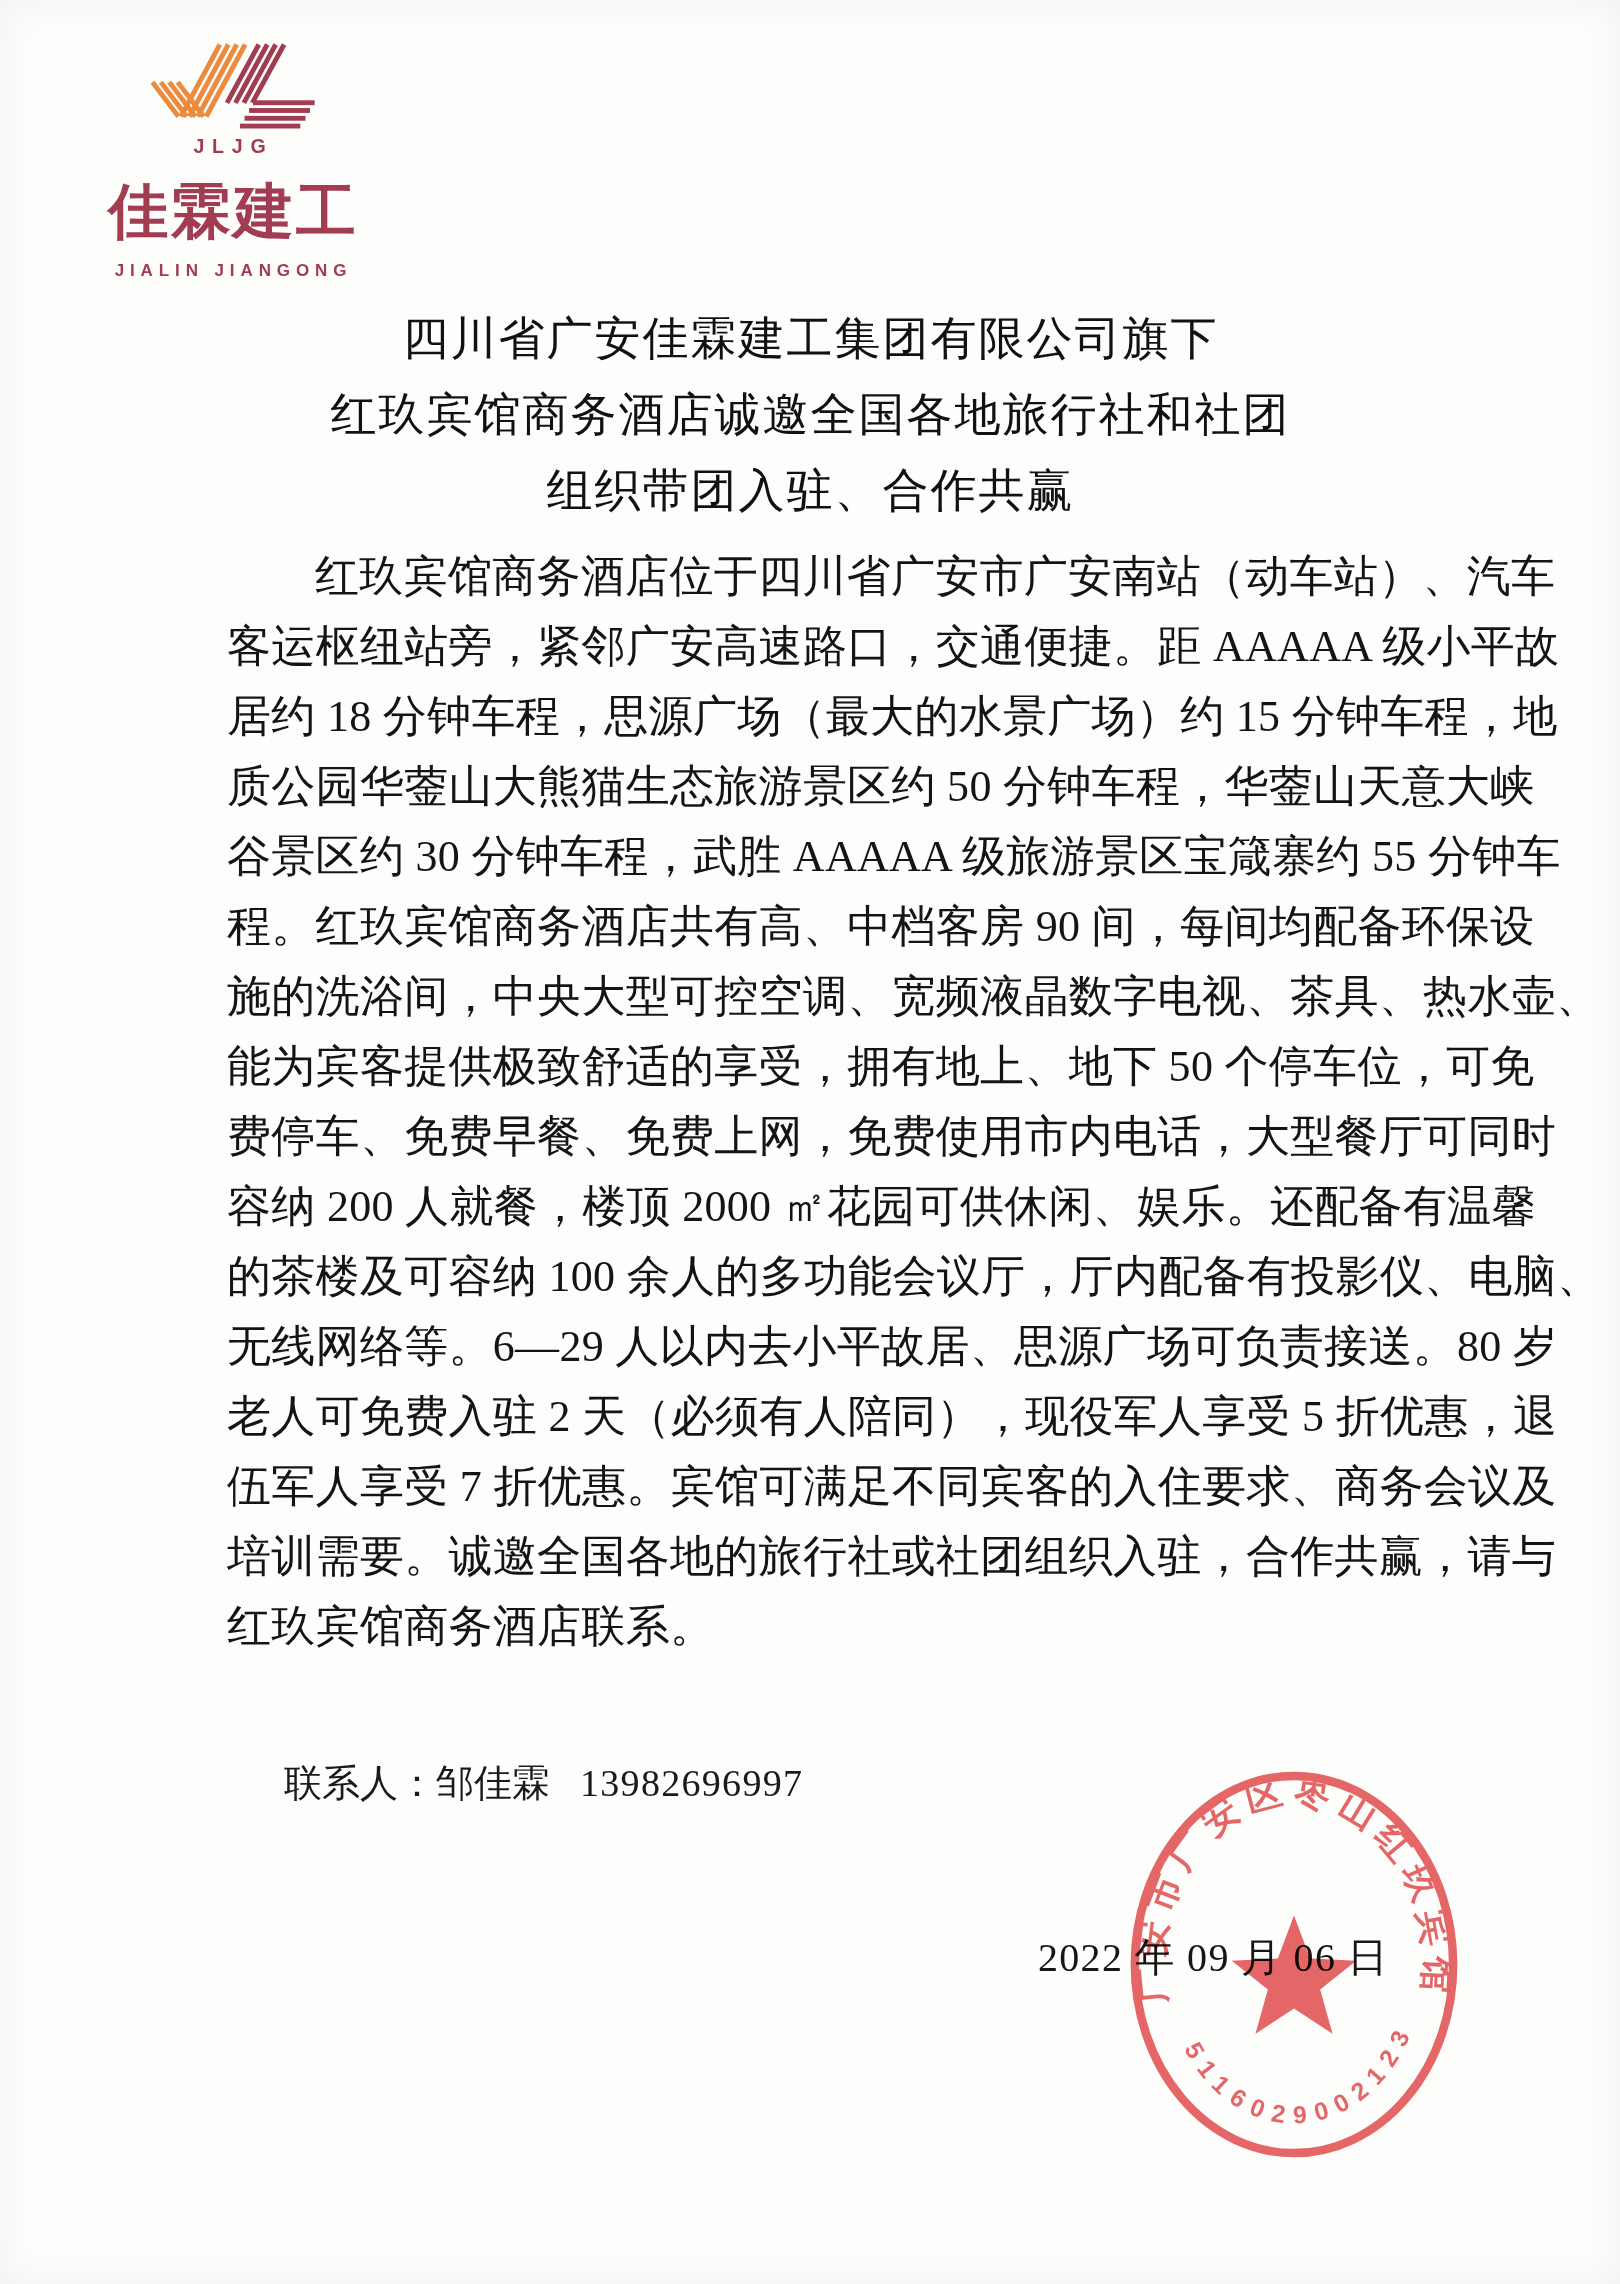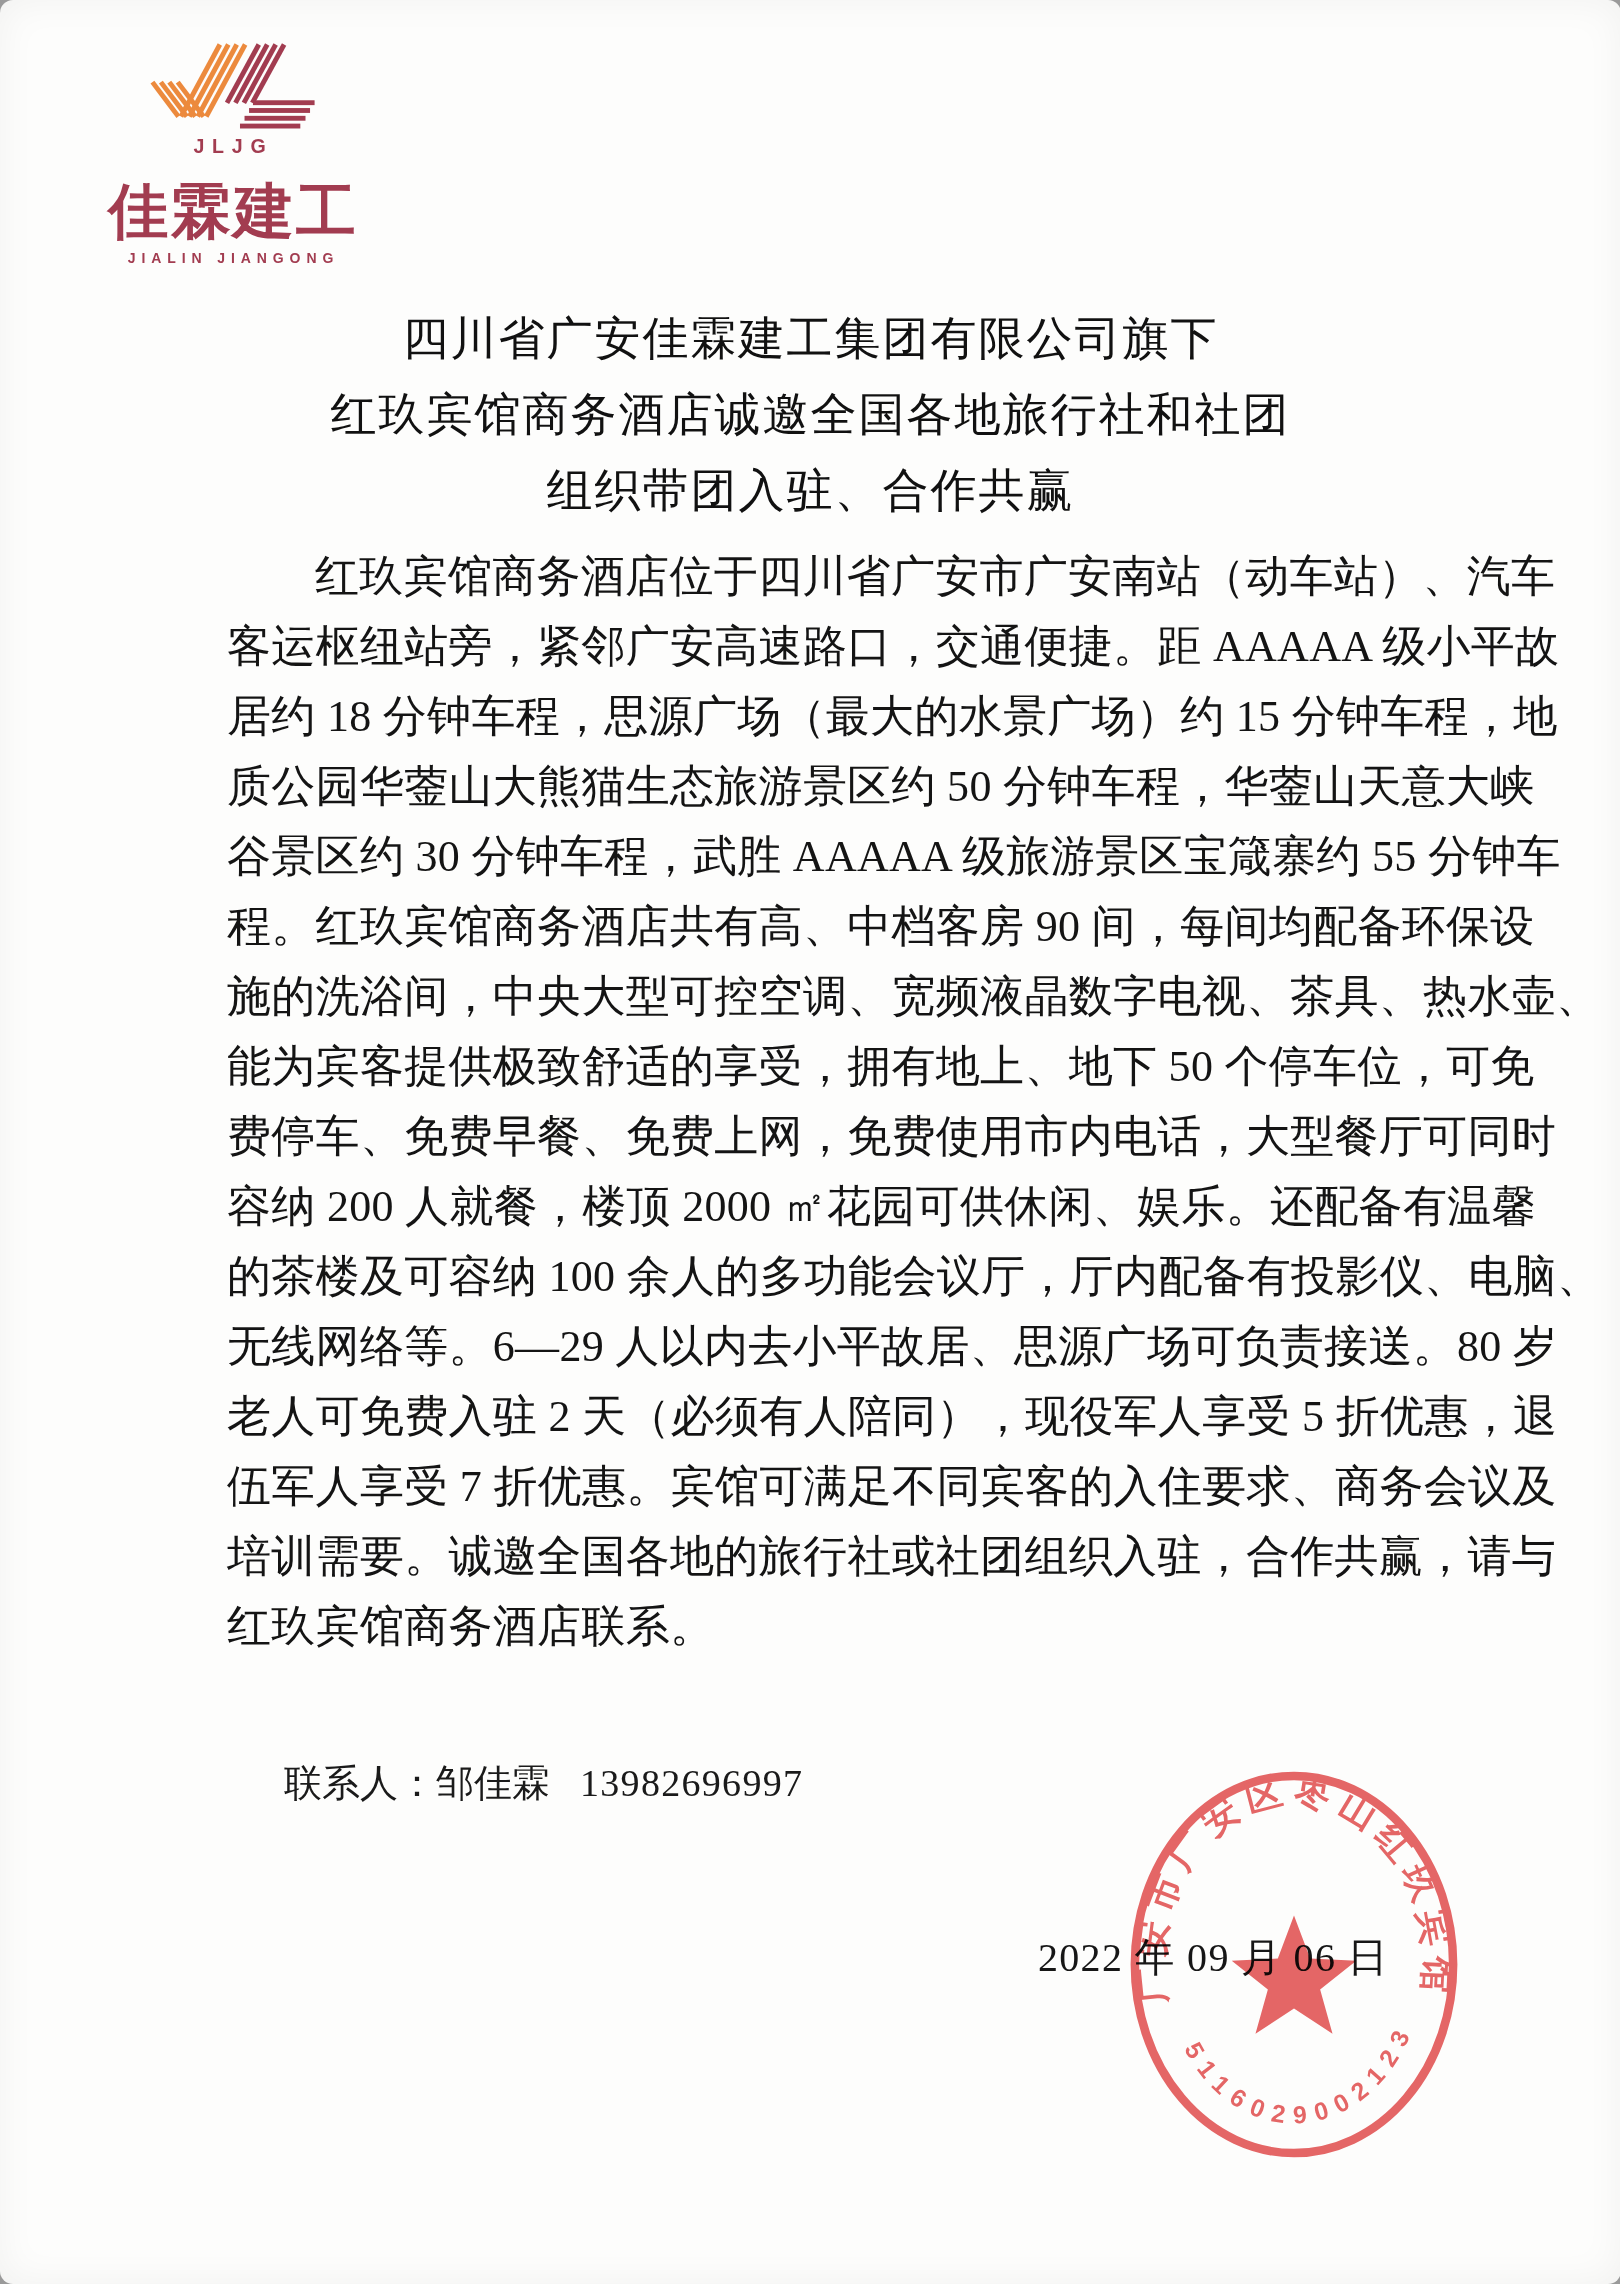--- a/index.html
+++ b/index.html
@@ -5,39 +5,38 @@
   html,body{margin:0;padding:0;background:#9a9a9a;}
   #page{
     position:relative;
     width:1621px;height:2284px;
     margin:0 auto;
     background:#fdfdfc;
     overflow:hidden;
     box-shadow:inset 0 0 39px rgba(0,0,0,0.05);
     font-family:"Liberation Serif","DejaVu Serif",serif;
     color:#1a1a1a;
-    border-radius:13px;
   }
   
   #logo{position:absolute;left:103px;top:38px;width:261px;text-align:center;}
   #logo-mark{display:block;margin:0 auto;}
   .logo-acronym{
     font-family:"Liberation Sans","DejaVu Sans",sans-serif;
     font-weight:bold;font-size:19.6px;letter-spacing:7.8px;
     line-height:23.5px;margin-top:1.3px;
   }
   .logo-cn{
     font-family:Liberation Sans, sans-serif;
     font-weight:bold;font-size:60px;line-height:68px;letter-spacing:2.6px;
     margin-top:19px;white-space:nowrap;
   }
   .logo-en{
     font-family:"Liberation Sans","DejaVu Sans",sans-serif;
-    font-weight:bold;font-size:14px;letter-spacing:5.9px;line-height:21px;
-    margin-top:2px;white-space:nowrap;
+    font-weight:bold;font-size:17px;letter-spacing:5.9px;line-height:21px;
+    margin-top:14px;white-space:nowrap;
   }
   
   #title{
     position:absolute;left:0;top:300px;width:1621px;
     text-align:center;
     font-family:"Liberation Sans","DejaVu Sans",sans-serif;
     font-weight:400;font-size:46px;line-height:76px;
     letter-spacing:2px;color:#111;
   }
   

